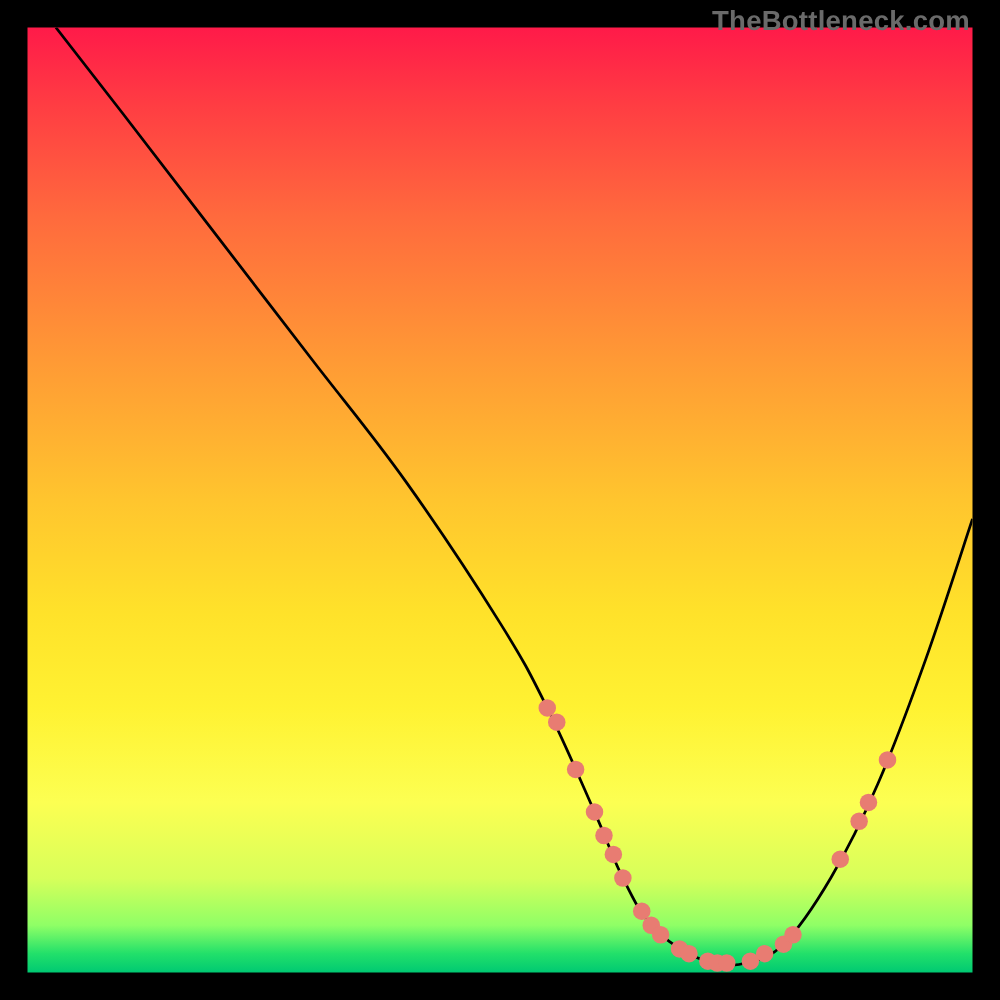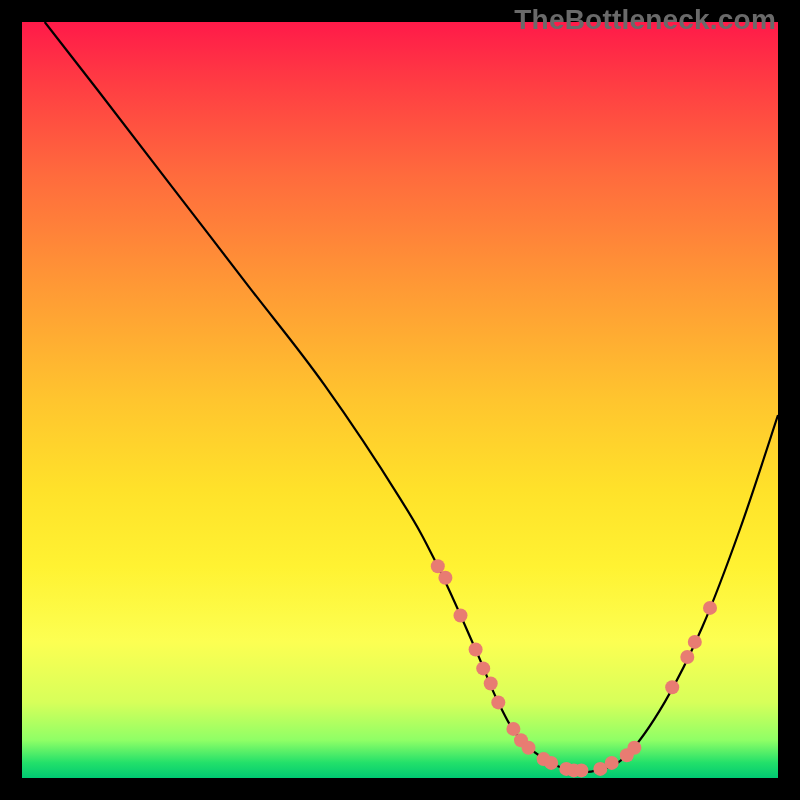--- a/index.html
+++ b/index.html
@@ -30,21 +30,21 @@
       #8fff66 95%,
       #22e06a 98%,
       #00c972 100%
     );
   }
   .watermark {
     position: absolute;
     top: 4px;
     right: 24px;
     color: #6a6a6a;
-    font-size: 28px;
+    font-size: 22px;
     font-weight: bold;
     letter-spacing: 0.2px;
   }
   svg.curve {
     position: absolute;
     left: 0;
     top: 0;
     width: 756px;
     height: 756px;
     pointer-events: none;

